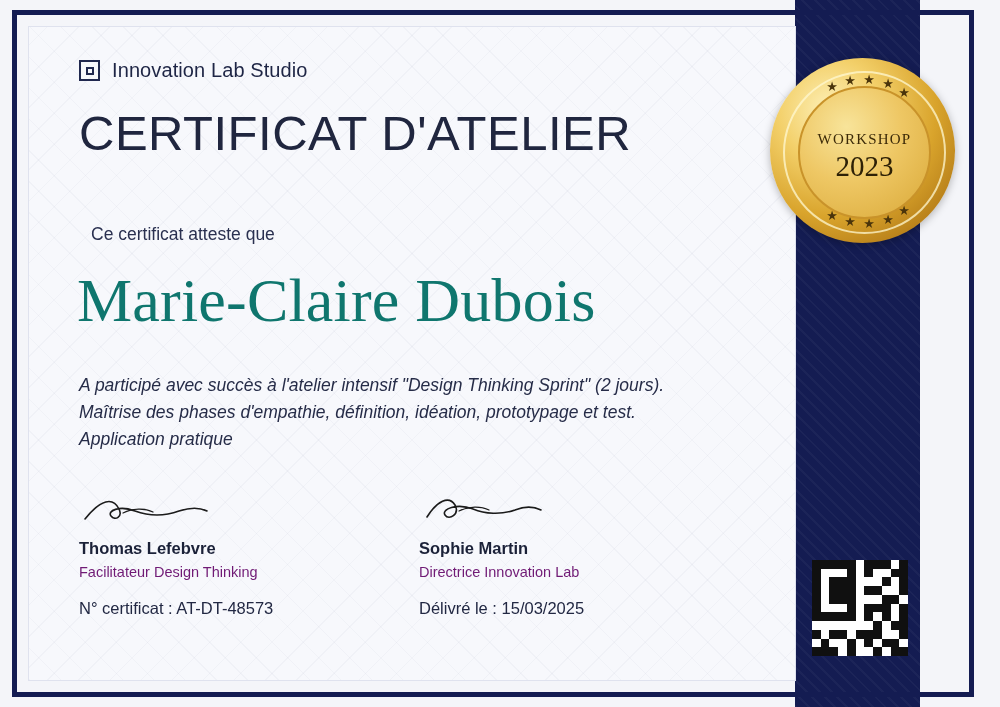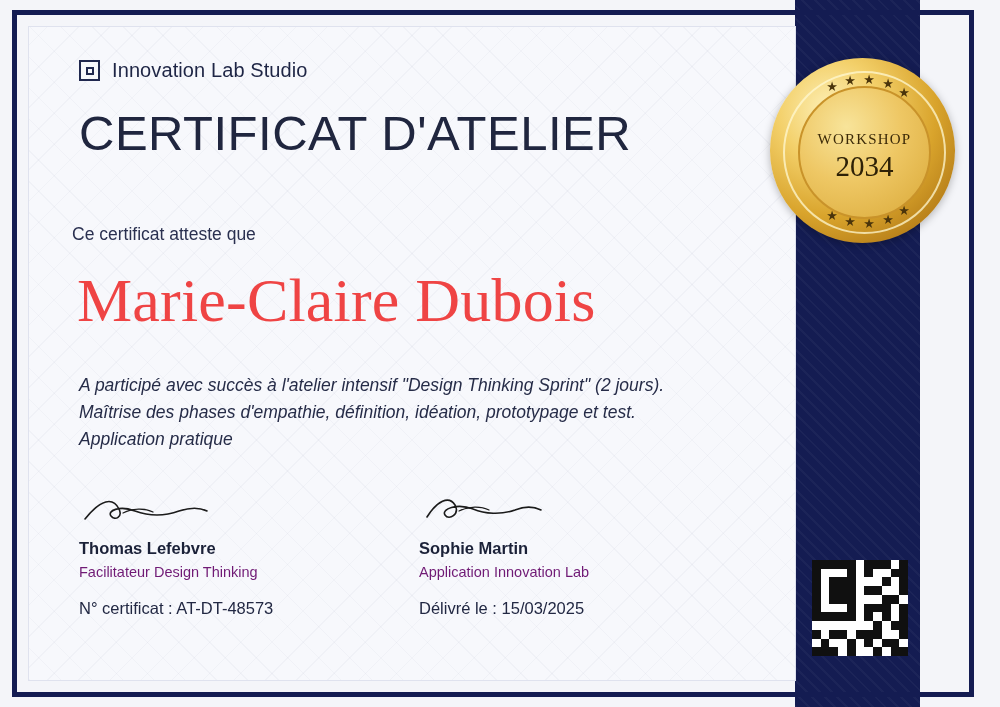--- a/index.html
+++ b/index.html
@@ -117,33 +117,33 @@
     top: 78px;
     font-size: 49px;
     letter-spacing: 0.5px;
     color: #20263f;
     font-family: "Liberation Sans", sans-serif;
     font-weight: 400;
   }
 
   .awarded-label {
     position: absolute;
-    left: 43px;
+    left: 62px;
     top: 197px;
     font-size: 17.5px;
     color: #2a3050;
   }
 
   .recipient {
     position: absolute;
     left: 48px;
     top: 238px;
     font-family: "Liberation Serif", serif;
     font-size: 62px;
-    color: #ef4444;
+    color: #0f766e;
     letter-spacing: 0.2px;
   }
 
   .body-text {
     position: absolute;
     left: 50px;
     top: 345px;
     width: 640px;
     font-size: 17.5px;
     line-height: 27px;
@@ -298,21 +298,21 @@
         <div class="sig-name">Thomas Lefebvre</div>
         <div class="sig-role">Facilitateur Design Thinking</div>
       </div>
 
       <div class="sig two">
         <svg class="sig-scribble" viewBox="0 0 135 42">
           <path d="M8 28 C18 12, 30 6, 36 16 C41 25, 30 32, 26 26 C22 20, 38 14, 54 20 C66 25, 82 26, 96 21 C106 17, 114 17, 122 21" fill="none" stroke="#1b1b1b" stroke-width="1.6" stroke-linecap="round"></path>
           <path d="M40 22 C50 17, 62 17, 70 21" fill="none" stroke="#1b1b1b" stroke-width="1.2" stroke-linecap="round"></path>
         </svg>
         <div class="sig-name">Sophie Martin</div>
-        <div class="sig-role">Application Innovation Lab</div>
+        <div class="sig-role">Directrice Innovation Lab</div>
       </div>
 
       <div class="meta left">N° certificat : AT-DT-48573</div>
       <div class="meta right">Délivré le : 15/03/2025</div>
 
     </div>
   </div>
 
   <div class="seal">
     <div class="seal-outer"></div>
@@ -324,21 +324,21 @@
       <span style="left:118px; top:25px;">★</span>
       <span style="left:134px; top:34px;">★</span>
       <span style="left:62px; top:157px;">★</span>
       <span style="left:80px; top:163px;">★</span>
       <span style="left:99px; top:165px;">★</span>
       <span style="left:118px; top:161px;">★</span>
       <span style="left:134px; top:152px;">★</span>
     </div>
     <div class="seal-inner">
       <div class="seal-line1">WORKSHOP</div>
-      <div class="seal-line2">2034</div>
+      <div class="seal-line2">2023</div>
     </div>
   </div>
 
   <div class="qr" id="qr">
       <i class="on"></i>
       <i class="on"></i>
       <i class="on"></i>
       <i class="on"></i>
       <i class="on"></i>
       <i></i>

